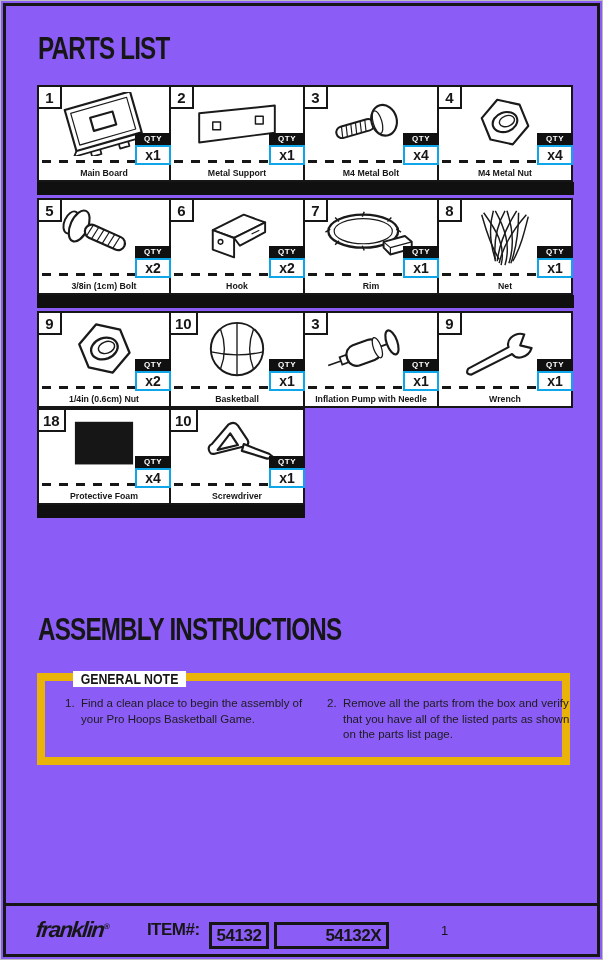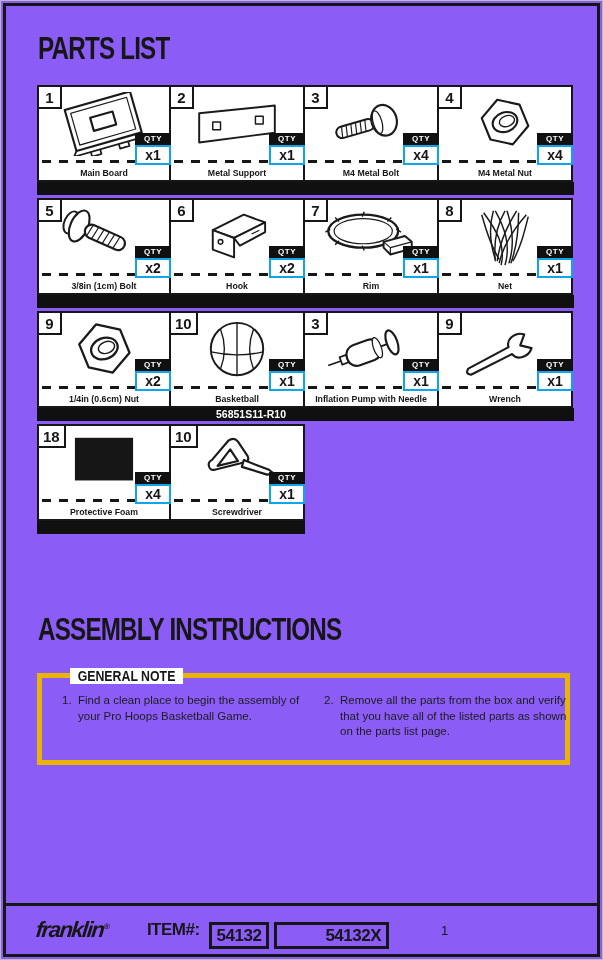--- a/index.html
+++ b/index.html
@@ -28,21 +28,21 @@
            height:12px; line-height:12px; letter-spacing:0.5px; }
   .qty-v { background:#fff; border:2px solid #0ea5e9; font-size:14px; font-weight:bold;
            text-align:center; height:20px; line-height:17px; }
   .dash { position:absolute; left:3px; right:3px; bottom:17px; height:3px;
           background:repeating-linear-gradient(90deg,#161616 0 9px,transparent 9px 17px); }
   .plabel { position:absolute; left:0; right:0; bottom:2px; text-align:center; font-size:9.5px;
             font-weight:bold; white-space:nowrap; transform:scaleX(0.92); }
   .art { position:absolute; left:0; top:0; right:0; bottom:20px; display:flex;
          align-items:center; justify-content:center; }
 
-  .note { position:absolute; left:36px; top:672px; width:533px; height:92px; border:5px solid #eab308; }
+  .note { position:absolute; left:36px; top:672px; width:533px; height:92px; border:8px solid #eab308; }
   .note-title { position:absolute; top:-10px; left:28px; background:#fff; padding:0 9px;
                 font-size:14.5px; font-weight:bold; white-space:nowrap;
                 transform:scaleX(0.85); transform-origin:0 50%; }
   .step { position:absolute; top:15px; font-size:11.5px; line-height:15.5px; display:flex; color:#1c1c1c; }
   .step-num { flex:none; width:16px; }
   .step1 { left:20px; width:250px; }
   .step2 { left:282px; width:246px; }
 
   .footer { position:absolute; left:5px; right:5px; bottom:5px; height:51px;
             border-top:3px solid #161616; display:flex; align-items:center; }
@@ -315,23 +315,20 @@
           </svg>
         </div>
         <div class="qty">
           <div class="qty-t">QTY</div>
           <div class="qty-v">x1</div>
         </div>
         <div class="dash"></div>
         <div class="plabel">Wrench</div>
       </div>
     </div>
-    <div class="bar">
-      <div class="bar-code">56851S11-R10</div>
-    </div>
 
     <div class="prow">
       <div class="cell">
         <div class="pnum">18</div>
         <div class="art">
           <svg viewBox="0 0 110 66" width="108" height="64">
             <rect x="25" y="7" width="60" height="44" fill="#161616"></rect>
           </svg>
         </div>
         <div class="qty">

